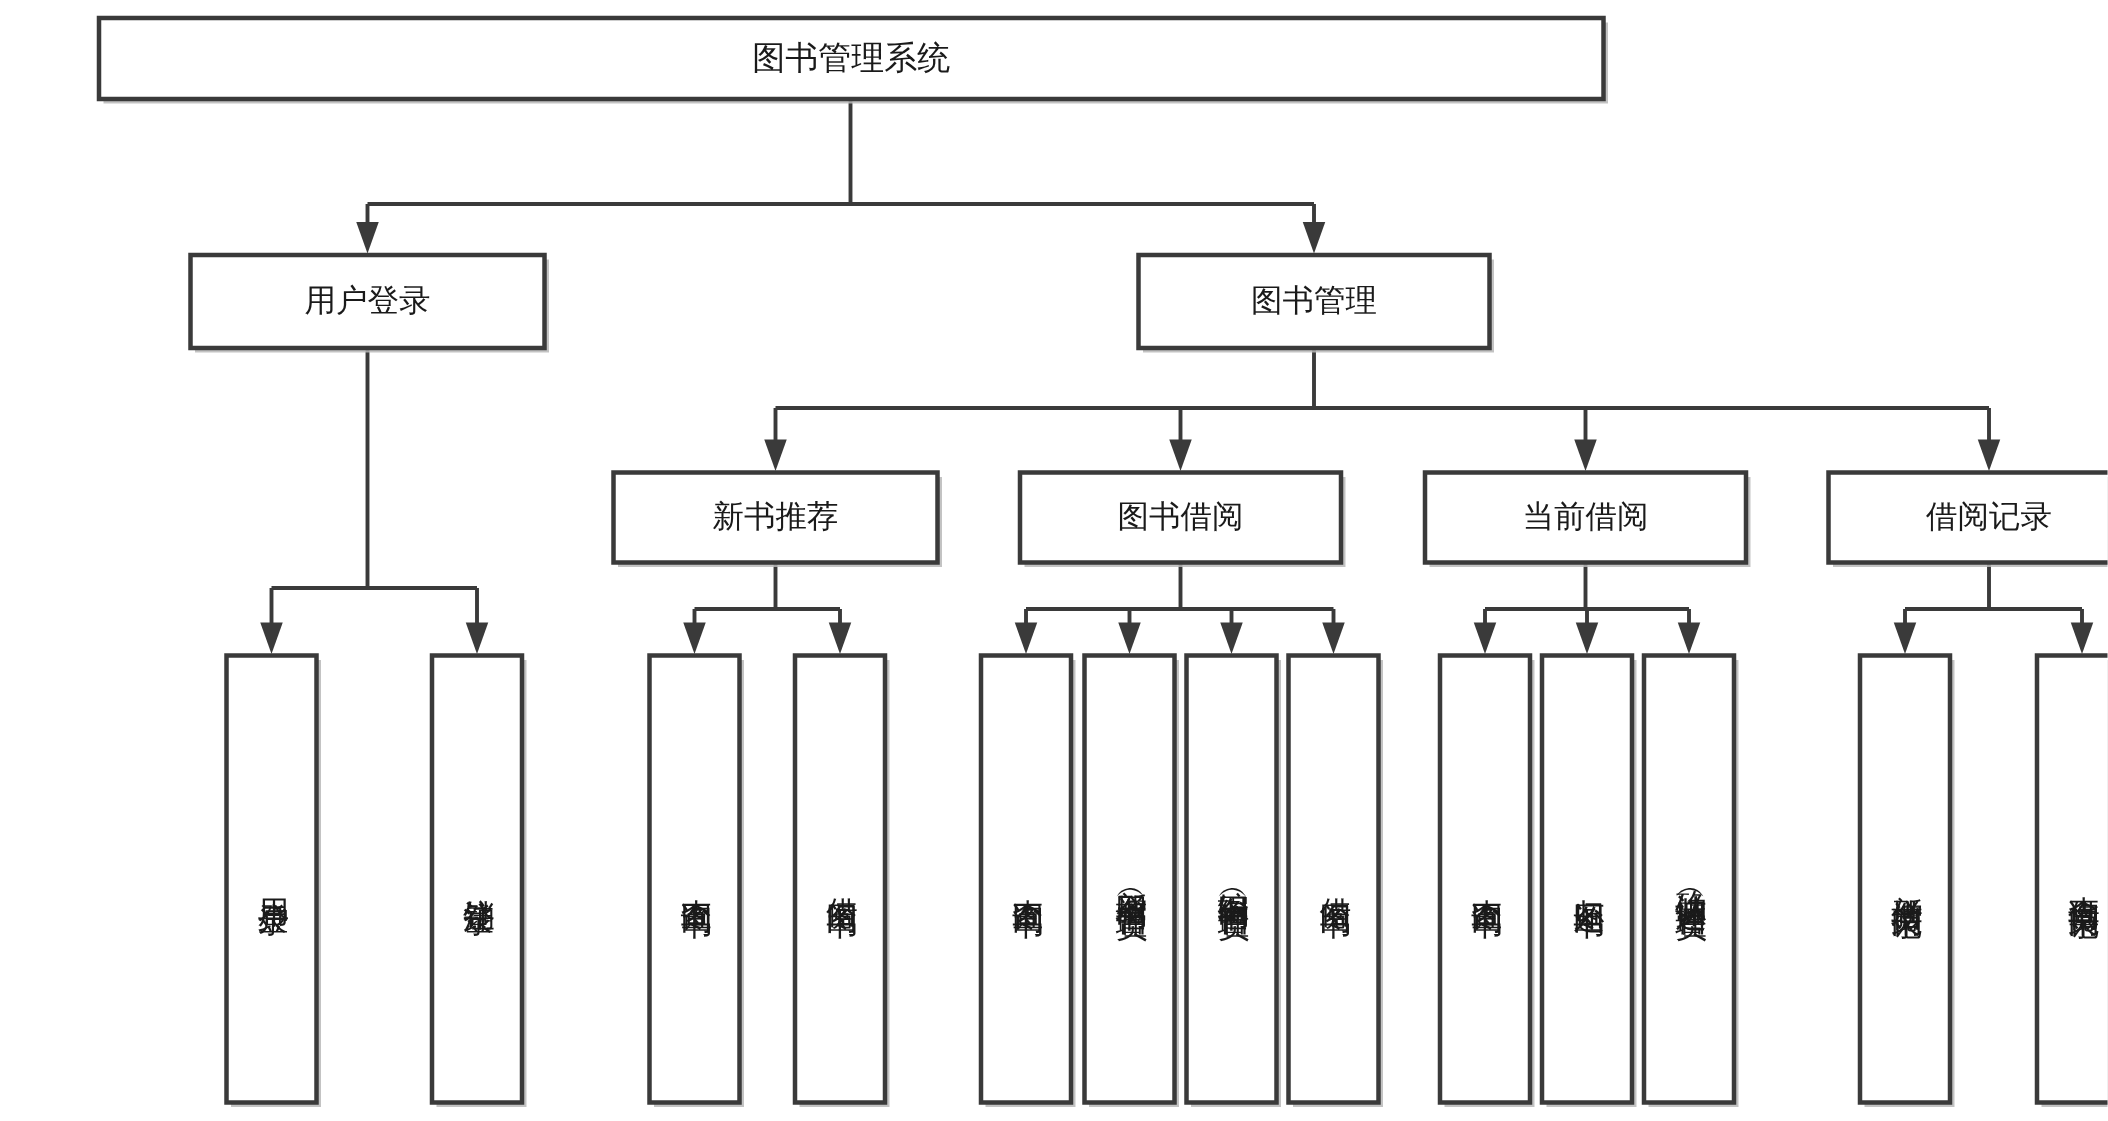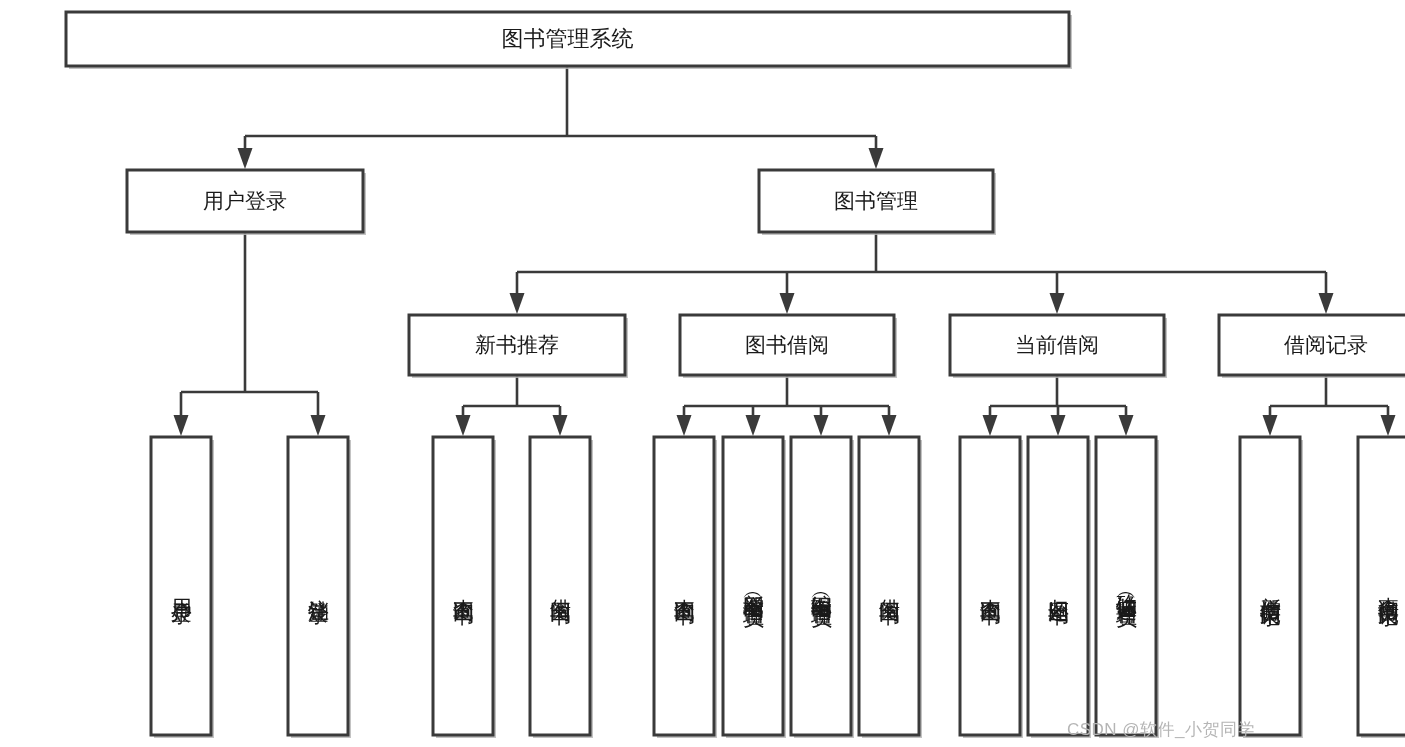--- a/index.html
+++ b/index.html
@@ -248,14 +248,13 @@
       <div class="vert-label-wrap" style="left: 1049px; top: 437px; width: 60px; height: 298px;">
         <span class="vert-label">确认归还（管理员）</span>
       </div>
       <div class="vert-label-wrap" style="left: 1193px; top: 437px; width: 60px; height: 298px;">
         <span class="vert-label">新增借阅记录</span>
       </div>
       <div class="vert-label-wrap" style="left: 1311px; top: 437px; width: 60px; height: 298px;">
         <span class="vert-label">查询借阅记录</span>
       </div>
     </div>
-  <div id="watermark">CSDN @软件_小贺同学</div>
 </div>
 
 </body></html>

